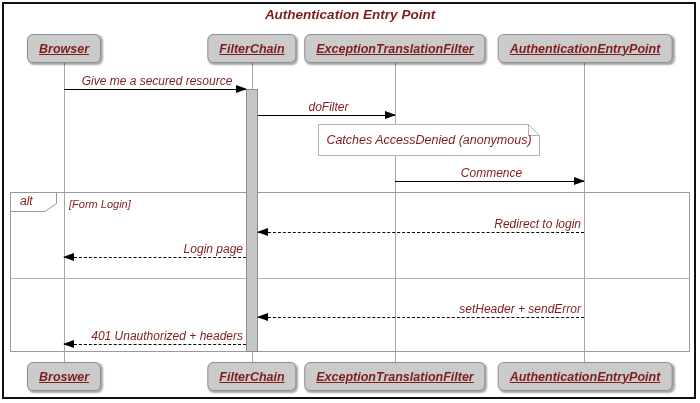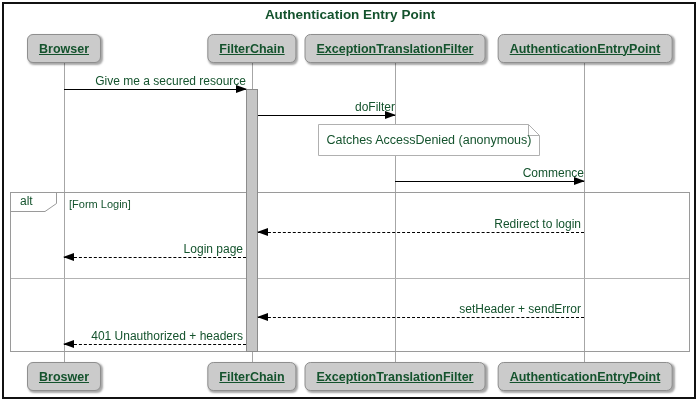--- a/index.html
+++ b/index.html
@@ -1,19 +1,19 @@
 <!DOCTYPE html>
 <html style="--background: #ffffff; --outer-border: #111111; --participant-fill: #cbcbcb; --participant-border: #8e8e8e; --lifeline: #a6a6a6; --activation-fill: #c6c6c6; --activation-border: #8c8c8c; --frame-border: #9a9a9a; --note-border: #b0b0b0; --arrow: #000000;"><head>
 <meta charset="utf-8">
 <style>
   * { margin:0; padding:0; box-sizing:border-box; }
   html,body { background:#fff; }
   #stage {
     position:relative; width:700px; height:403px; background:var(--background,#fff);
-    font-family:"Liberation Sans", sans-serif; color:#14532d; overflow:hidden;
+    font-family:"Liberation Sans", sans-serif; color:#7f1d1d; overflow:hidden;font-style:italic;
   }
   .outer-border {
     position:absolute; left:2px; top:2px; width:694px; height:397px;
     border:2px solid var(--outer-border,#111); pointer-events:none; z-index:50;
   }
   .title {
     position:absolute; top:7px; left:0; width:100%; text-align:center;
     font-size:13.5px; font-weight:bold; z-index:5;
   }
   .lifeline {
@@ -45,21 +45,21 @@
     border-top:1px solid #b3b3b3;
   }
   .guard { position:absolute; left:58px; font-size:11px; white-space:nowrap; }
   .guard-1 { top:5px; }
   .guard-2 { top:90px; }
   .message { position:absolute; height:0; z-index:6; }
   .msg-label {
     position:absolute; left:0; right:0; top:-17px; height:16px; line-height:16px;
     font-size:12px; white-space:nowrap;
   }
-  .message.ltr .msg-label { text-align:right; padding-left:4px; }
+  .message.ltr .msg-label { text-align:center; padding-left:4px; }
   .message.rtl .msg-label { text-align:right; padding-right:3px; }
   .msg-line { position:absolute; left:0; right:0; top:-1px; height:0; }
   .msg-line.solid { border-top:1.5px solid var(--arrow,#000); }
   .msg-line.dashed { border-top:1.5px dashed var(--arrow,#000); }
   .arrowhead {
     position:absolute; top:-5px; width:0; height:0;
     border-top:4.5px solid transparent; border-bottom:4.5px solid transparent;
   }
   .arrowhead.right { right:-1px; border-left:11px solid var(--arrow,#000); }
   .arrowhead.left  { left:-1px;  border-right:11px solid var(--arrow,#000); }

